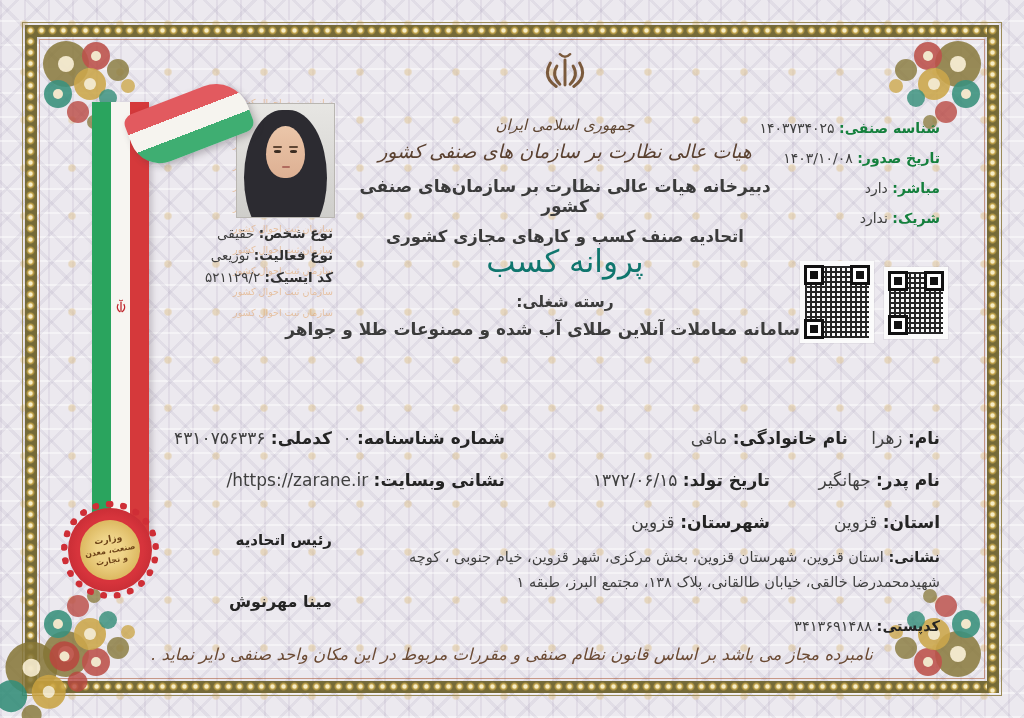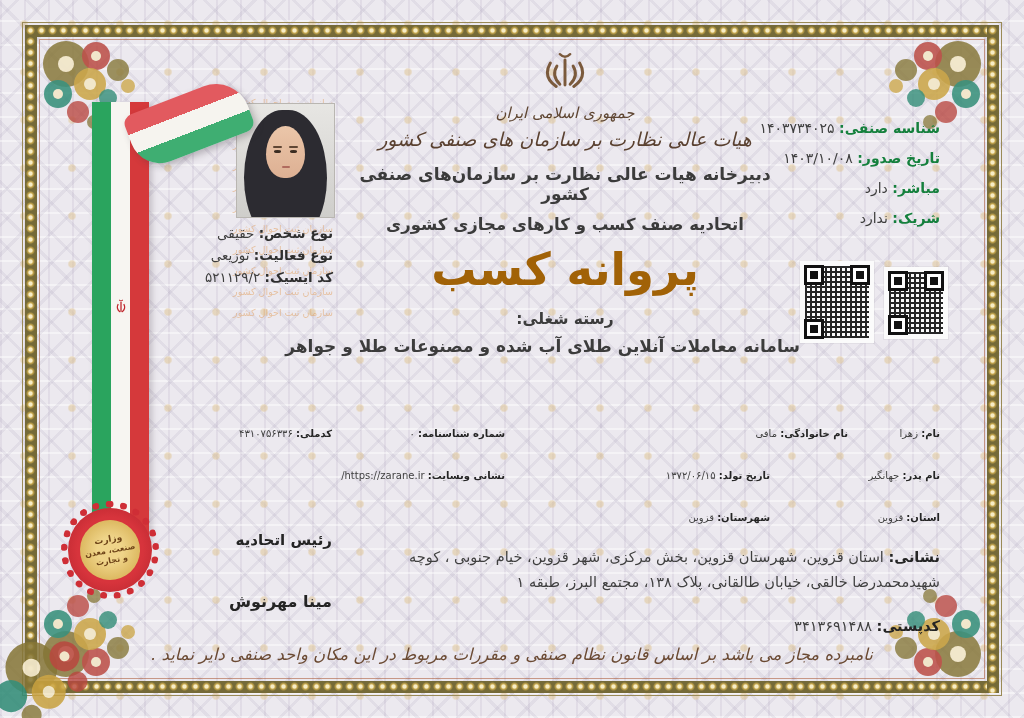--- a/index.html
+++ b/index.html
@@ -62,21 +62,21 @@
   .face{position:absolute;left:29px;top:22px;width:39px;height:52px;background:linear-gradient(#ebc6a9,#ddb093);
     border-radius:50% 50% 46% 46%/55% 55% 45% 45%;}
   .brow{position:absolute;width:9px;height:2px;background:#5f4634;top:20px;border-radius:2px;}
   .eye{position:absolute;width:7px;height:2.5px;background:#3a2c22;top:24px;border-radius:50%;}
   .mouth{position:absolute;left:16px;top:40px;width:8px;height:2px;background:#b06b5e;border-radius:2px;}
   .person-meta{right:691px;top:222px;z-index:3;text-align:right;font-size:13.5px;line-height:22px;color:#3e3e3e;white-space:nowrap;}
   .person-meta b{color:#2e2e2e;}
   
   .header{left:350px;top:48px;width:430px;text-align:center;z-index:3;}
   .emblem{width:44px;height:52px;margin:0 auto;display:block;}
-  .cal1{font-size:15px;color:#5f4632;font-style:italic;margin-top:4px;letter-spacing:1px;}
+  .cal1{font-size:15px;color:#5f4632;font-style:italic;margin-top:16px;letter-spacing:1px;}
   .cal2{font-size:19px;color:#5a4130;font-style:italic;margin-top:6px;letter-spacing:1px;}
   .sec1{font-size:17px;font-weight:bold;color:#3b3b3b;margin-top:14px;}
   .sec2{font-size:16.5px;font-weight:bold;color:#3b3b3b;margin-top:11px;}
   
   .license-meta{right:84px;top:118px;text-align:right;z-index:3;}
   .meta-row{font-size:14px;color:#3e3e3e;margin-bottom:10px;white-space:nowrap;line-height:20px;}
   .meta-row b{color:#15803d;}
   
   .qr{background:#fbfbfb;z-index:3;box-shadow:0 0 0 1px rgba(0,0,0,.04);}
   .qr1{left:800px;top:261px;width:74px;height:82px;}
@@ -84,25 +84,25 @@
   .qr .modules{position:absolute;inset:5px;opacity:.9;
     background-image:
       repeating-linear-gradient(0deg,#111 0 2px,transparent 2px 5px),
       repeating-linear-gradient(90deg,#111 0 2px,transparent 2px 5px),
       repeating-linear-gradient(45deg,transparent 0 4px,#fbfbfb 4px 7px);}
   .finder{position:absolute;width:14px;height:14px;border:3px solid #111;background:#fff;}
   .finder::after{content:"";position:absolute;inset:3px;background:#111;}
   .f-tl{left:4px;top:4px;} .f-tr{right:4px;top:4px;} .f-bl{left:4px;bottom:4px;}
   
   .title-block{left:330px;top:243px;width:470px;text-align:center;z-index:3;}
-  .main-title{font-size:45px;font-weight:bold;color:#a16207;}
+  .main-title{font-size:31px;font-weight:normal;color:#0f766e;}
   .cat-label{font-size:15.5px;font-weight:bold;color:#3c3c3c;margin-top:14px;}
   .cat-value{font-size:17px;font-weight:bold;color:#3c3c3c;margin-top:8px;white-space:nowrap;}
   
-  .field{position:absolute;font-size:10px;color:#3f3f3f;white-space:nowrap;z-index:3;}
+  .field{position:absolute;font-size:17px;color:#3f3f3f;white-space:nowrap;z-index:3;}
   .field b{color:#242424;}
   .role{right:692px;top:531px;font-size:15px;font-weight:bold;color:#242424;z-index:3;text-align:center;}
   .addr{right:84px;top:549px;width:660px;z-index:3;font-size:14.5px;color:#3f3f3f;}
   .addr .l1{text-align:right;white-space:nowrap;}
   .addr .l2{margin-top:9px;padding-left:90px;white-space:nowrap;}
   .addr b{color:#242424;}
   .sig-name{right:692px;top:592px;font-size:16px;font-weight:bold;color:#242424;z-index:3;}
   .postal{right:84px;top:618px;font-size:14.5px;color:#3f3f3f;z-index:3;}
   .postal b{color:#242424;}
   .footer-note{left:80px;right:80px;top:645px;text-align:center;font-size:16.5px;font-style:italic;

